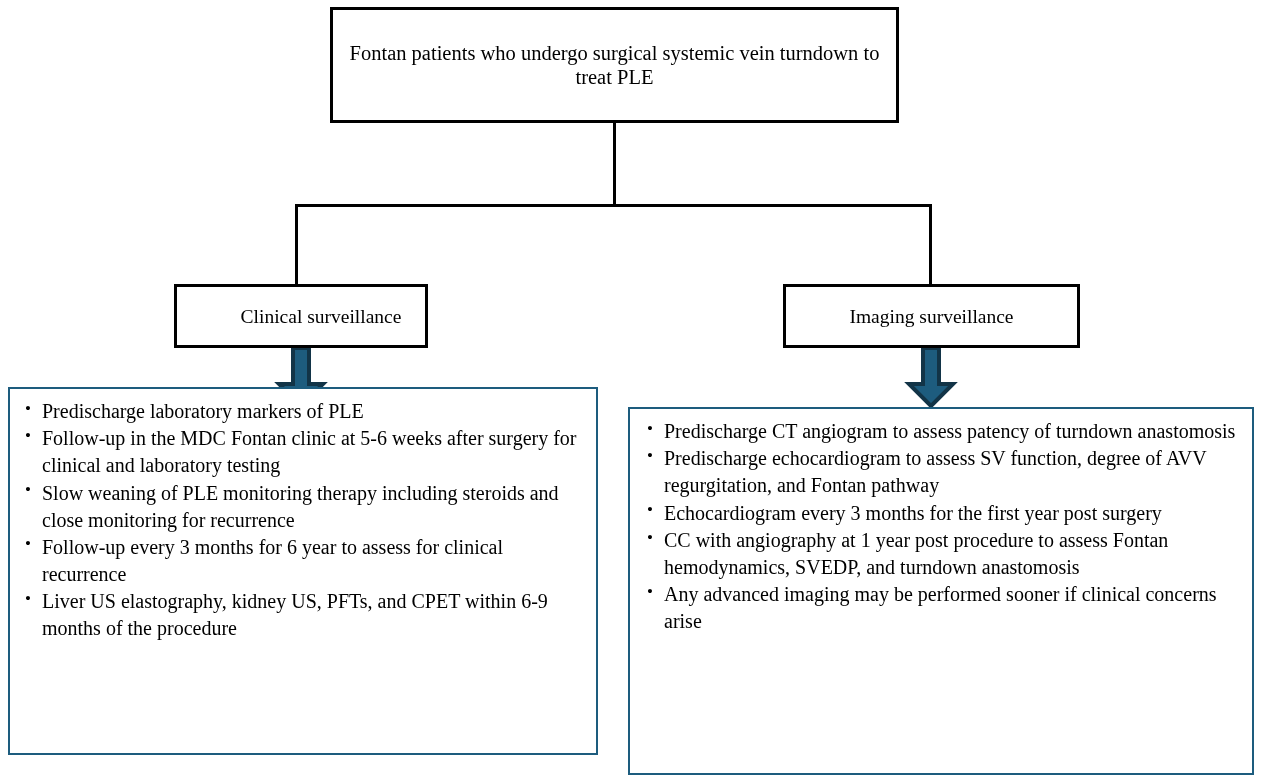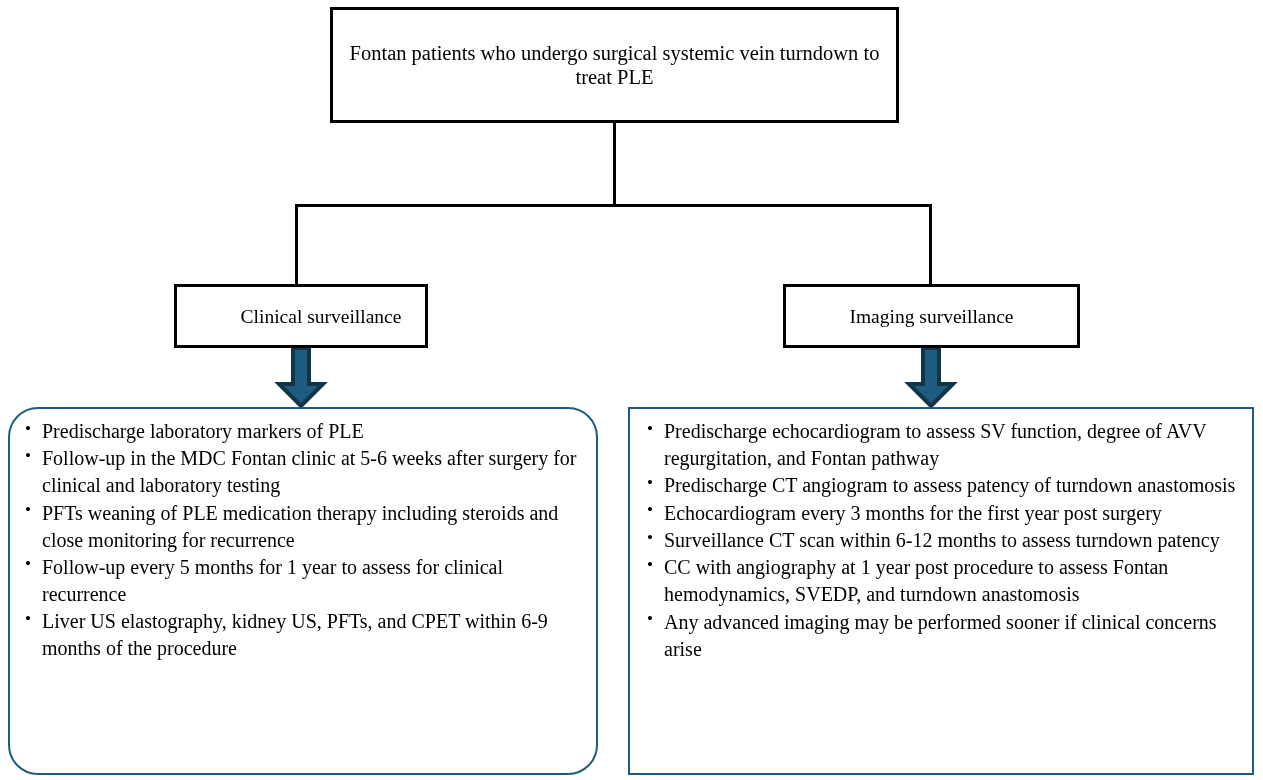--- a/index.html
+++ b/index.html
@@ -83,24 +83,23 @@
   .list-panel {
     position: absolute;
     box-sizing: border-box;
     border: 2px solid #1d5c7e;
     background: #ffffff;
     padding: 9px 10px 8px 4px;
     overflow: hidden;
   }
   #clinical-panel {
     left: 8px;
-    top: 407px;
+    top: 387px;
     width: 590px;
     height: 368px;
-    border-radius: 30px;
   }
   #imaging-panel {
     left: 628px;
     top: 407px;
     width: 626px;
     height: 368px;
   }
   .bullet-list {
     margin: 0;
     padding: 0;
@@ -150,30 +149,29 @@
   </svg>
 
   <svg class="block-arrow" style="left:900px; top:348px;" viewBox="0 0 62 60" aria-hidden="true">
     <polygon points="23,0 39,0 39,36 53,36 31,58 9,36 23,36" fill="#1d5c7e" stroke="#123447" stroke-width="4" stroke-linejoin="miter"></polygon>
   </svg>
 
   <div class="list-panel" id="clinical-panel">
     <ul class="bullet-list">
       <li>Predischarge laboratory markers of PLE</li>
       <li>Follow-up in the MDC Fontan clinic at 5-6 weeks after surgery for clinical and laboratory testing</li>
-      <li>PFTs weaning of PLE medication therapy including steroids and close monitoring for recurrence</li>
-      <li>Follow-up every 5 months for 1 year to assess for clinical recurrence</li>
+      <li>Slow weaning of PLE monitoring therapy including steroids and close monitoring for recurrence</li>
+      <li>Follow-up every 3 months for 6 year to assess for clinical recurrence</li>
       <li>Liver US elastography, kidney US, PFTs, and CPET within 6-9 months of the procedure</li>
     </ul>
   </div>
 
   <div class="list-panel" id="imaging-panel">
     <ul class="bullet-list">
+      <li>Predischarge CT angiogram to assess patency of turndown anastomosis</li>
       <li>Predischarge echocardiogram to assess SV function, degree of AVV regurgitation, and Fontan pathway</li>
-      <li>Predischarge CT angiogram to assess patency of turndown anastomosis</li>
       <li>Echocardiogram every 3 months for the first year post surgery</li>
-      <li>Surveillance CT scan within 6-12 months to assess turndown patency</li>
       <li>CC with angiography at 1 year post procedure to assess Fontan hemodynamics, SVEDP, and turndown anastomosis</li>
       <li>Any advanced imaging may be performed sooner if clinical concerns arise</li>
     </ul>
   </div>
 
 </div>
 
 </body></html>

